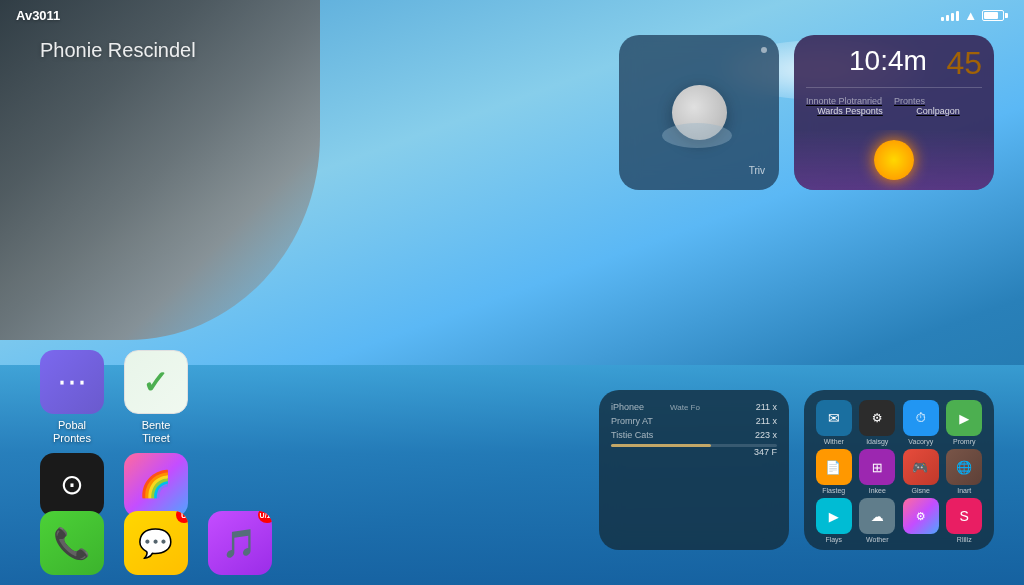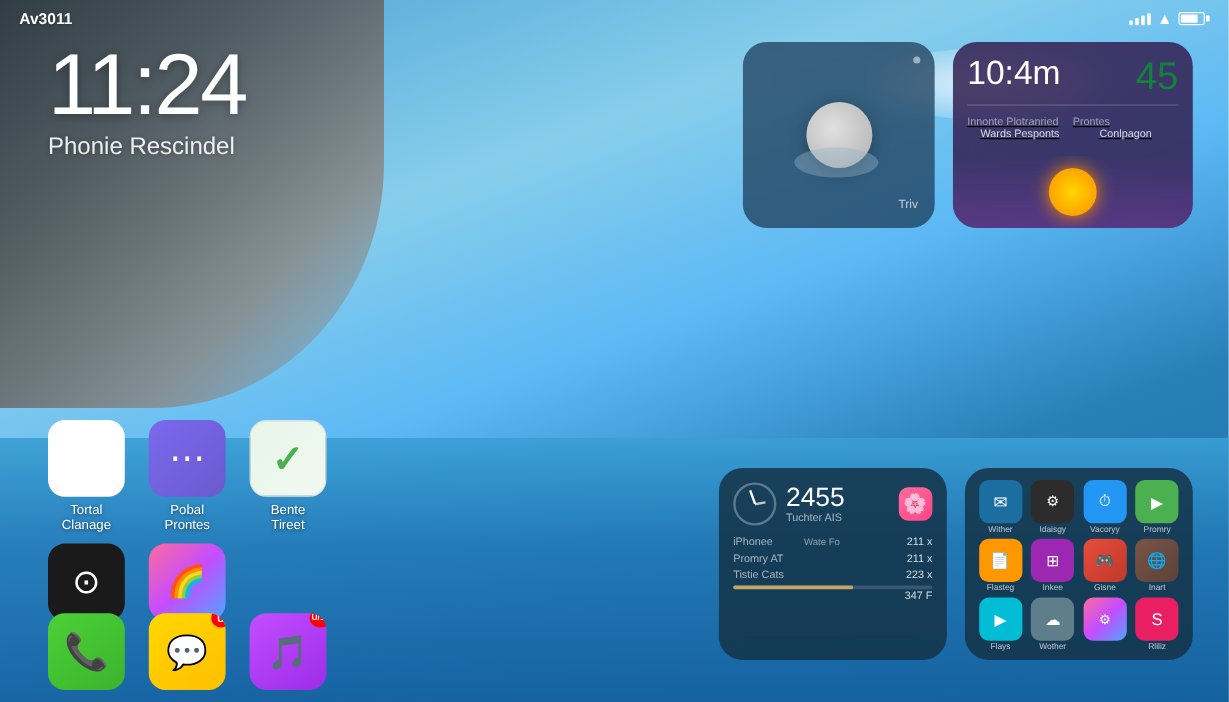--- a/index.html
+++ b/index.html
@@ -467,40 +467,25 @@
     <div class="battery">
       <div class="battery-body">
         <div class="battery-fill" style="width:75%"></div>
       </div>
       <div class="battery-tip"></div>
     </div>
   </div>
 </div>
 
 <div class="clock-section">
-  <div class="clock-time">11:24</div>
   <div class="clock-subtitle">Phonie Rescindel</div>
 </div>
 
 <div class="app-grid">
 
-  <div class="app-item">
-    <div class="app-icon icon-tortal">
-      <div class="cell" style="background:#e74c3c"></div>
-      <div class="cell" style="background:#3498db"></div>
-      <div class="cell" style="background:#2ecc71"></div>
-      <div class="cell" style="background:#f39c12"></div>
-      <div class="cell" style="background:#9b59b6"></div>
-      <div class="cell" style="background:#1abc9c"></div>
-      <div class="cell" style="background:#e67e22"></div>
-      <div class="cell" style="background:#34495e"></div>
-      <div class="cell" style="background:#e91e63"></div>
-    </div>
-    <span class="app-label">Tortal<br>Clanage</span>
-  </div>
 
   <div class="app-item">
     <div class="app-icon icon-pobal">
       <span style="color:white;font-size:30px;">⋯</span>
     </div>
     <span class="app-label">Pobal<br>Prontes</span>
   </div>
 
   <div class="app-item">
     <div class="app-icon icon-bente">
@@ -559,25 +544,25 @@
         <div style="position:absolute;bottom:-8px;left:-10px;width:70px;height:25px;background:rgba(150,180,200,0.4);border-radius:50%;"></div>
       </div>
     </div>
     <div style="position:absolute;bottom:12px;right:14px;">
       <span style="font-size:10px;color:rgba(255,255,255,0.7);">Triv</span>
     </div>
     <div style="position:absolute;top:12px;right:12px;width:6px;height:6px;background:rgba(255,255,255,0.5);border-radius:50%;"></div>
   </div>
 
   <div class="widget-notification" style="position:relative;">
-    <div style="display:flex;justify-content:space-between;align-items:flex-start;">
+    <div style="display:flex;justify-content:space-between;align-items:flex-start;margin-left:43px;">
       <div>
         <div class="notif-time">10:4m</div>
       </div>
-      <div style="font-size:32px;font-weight:200;color:#15803d;line-height:1;">45</div>
+      <div style="font-size:32px;font-weight:200;color:#a16207;line-height:1;">45</div>
     </div>
     <div class="notif-divider"></div>
     <div class="notif-row">
       <div class="notif-col">
         <div class="notif-item-title">Innonte Plotranried</div>
         <div class="notif-item-value">Wards Pesponts</div>
       </div>
       <div class="notif-col">
         <div class="notif-item-title">Prontes</div>
         <div class="notif-item-value">Conlpagon</div>
@@ -586,28 +571,20 @@
 
     <div style="position:absolute;bottom:0;left:0;right:0;height:60px;background:linear-gradient(180deg,transparent,rgba(120,60,160,0.5));border-radius:0 0 20px 20px;overflow:hidden;">
       <div style="position:absolute;bottom:10px;left:50%;transform:translateX(-50%);width:40px;height:40px;background:radial-gradient(circle,#ffd700,#ff8c00);border-radius:50%;box-shadow:0 0 15px #ff8c00;"></div>
     </div>
   </div>
 </div>
 
 <div class="widgets-bottom">
 
   <div class="widget-clock-stocks">
-    <div class="widget-top-row">
-      <div class="clock-circle"></div>
-      <div>
-        <div class="widget-time-big">2455</div>
-        <div class="widget-time-label">Tuchter AIS</div>
-      </div>
-      <div class="flower-icon">🌸</div>
-    </div>
     <div>
       <div class="stock-row">
         <span class="stock-name">iPhonee</span>
         <span class="stock-desc">Wate Fo</span>
         <span class="stock-value">211 x</span>
       </div>
       <div class="stock-row">
         <span class="stock-name">Promry AT</span>
         <span class="stock-desc"></span>
         <span class="stock-value">211 x</span>

